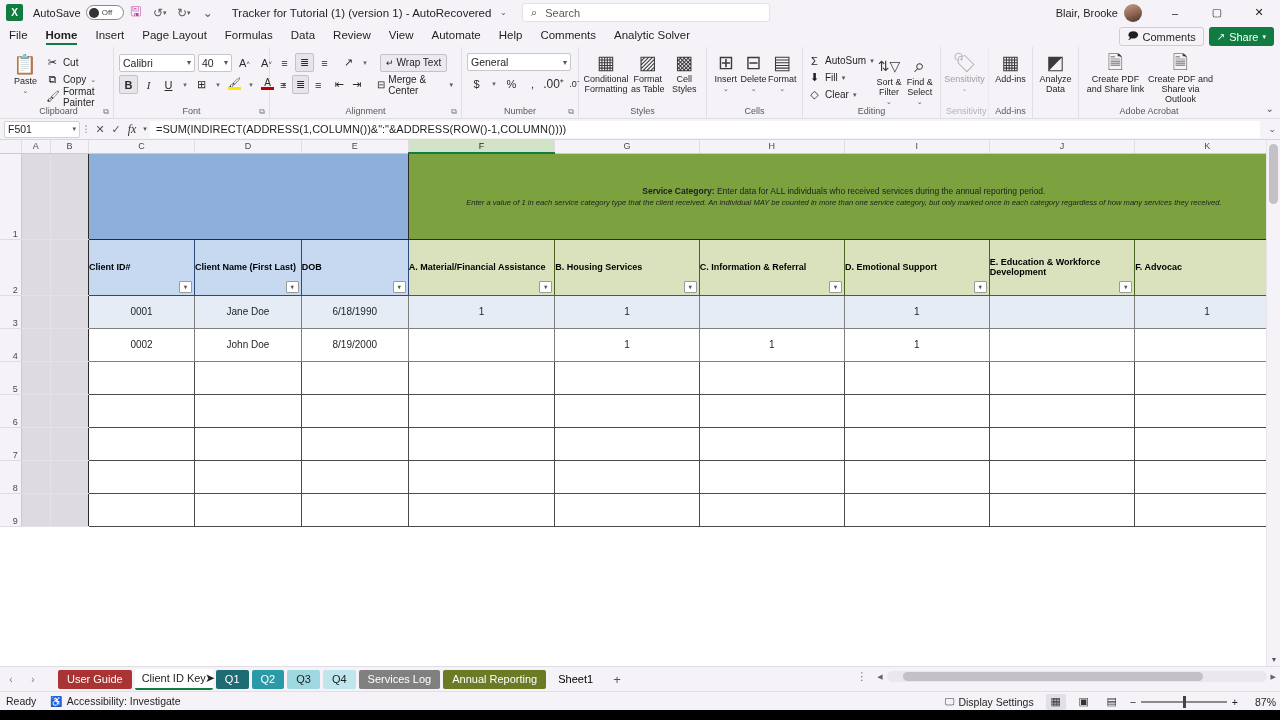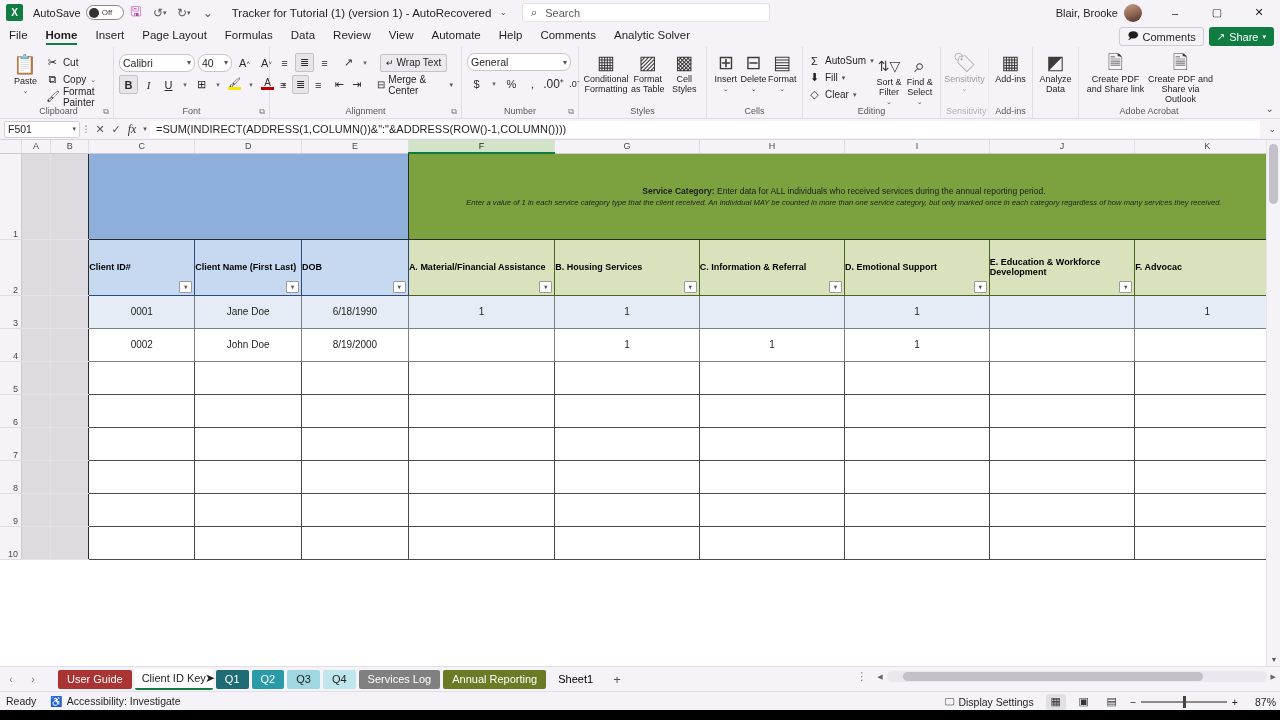--- a/index.html
+++ b/index.html
@@ -147,21 +147,21 @@
     line-height: 1.1; padding-top: 3px;
   }
   .bigbtn .bi { font-size: 19px; line-height: 22px; color: #3b3b3b; }
   .bigbtn .bl { margin-top: 1px; }
   .smallrow {
     display: flex; align-items: center; gap: 4px;
     font-size: 10px; color: #1f1f1f; height: 17px;
   }
   .smallrow .si { font-size: 11px; width: 13px; text-align: center; }
   .ctrl-box {
-    border: 1px solid #c8c6cc; background: #fff; border-radius: 8px;
+    border: 1px solid #c8c6cc; background: #fff; border-radius: 2px;
     height: 18px; display: flex; align-items: center;
     font-size: 10.5px; padding: 0 3px; color: #1f1f1f;
   }
   .ctrl-box .cv { flex: 1; overflow: hidden; white-space: nowrap; }
   .ctrl-box .cc { font-size: 8px; color: #555; padding-left:3px;}
   .ibtn {
     width: 19px; height: 19px; border-radius: 2px;
     display: flex; align-items: center; justify-content: center;
     font-size: 11px; color: #2b2b2b;
   }
@@ -860,34 +860,20 @@
         <td class="cell plain-tbl"></td>
             <td class="cell plain-tbl"></td>
             <td class="cell plain-tbl"></td>
         <td class="cell plain-tbl"></td>
             <td class="cell plain-tbl"></td>
             <td class="cell plain-tbl"></td>
         <td class="cell plain-tbl"></td>
             <td class="cell plain-tbl"></td>
             <td class="cell plain-tbl"></td>
       </tr>
-      <tr style="height:33px">
-        <td class="rowhdr">10</td>
-        <td class="cell ab"></td>
-            <td class="cell ab left"></td>
-        <td class="cell plain-tbl"></td>
-            <td class="cell plain-tbl"></td>
-            <td class="cell plain-tbl"></td>
-        <td class="cell plain-tbl"></td>
-            <td class="cell plain-tbl"></td>
-            <td class="cell plain-tbl"></td>
-        <td class="cell plain-tbl"></td>
-            <td class="cell plain-tbl"></td>
-            <td class="cell plain-tbl"></td>
-      </tr>
     </tbody>
       </table>
 
     <div class="vscroll">
       <div class="vbtn" style="top:0">▲</div>
       <div class="vthumb"></div>
       <div class="vbtn" style="bottom:0">▼</div>
     </div>
   </div>
 

